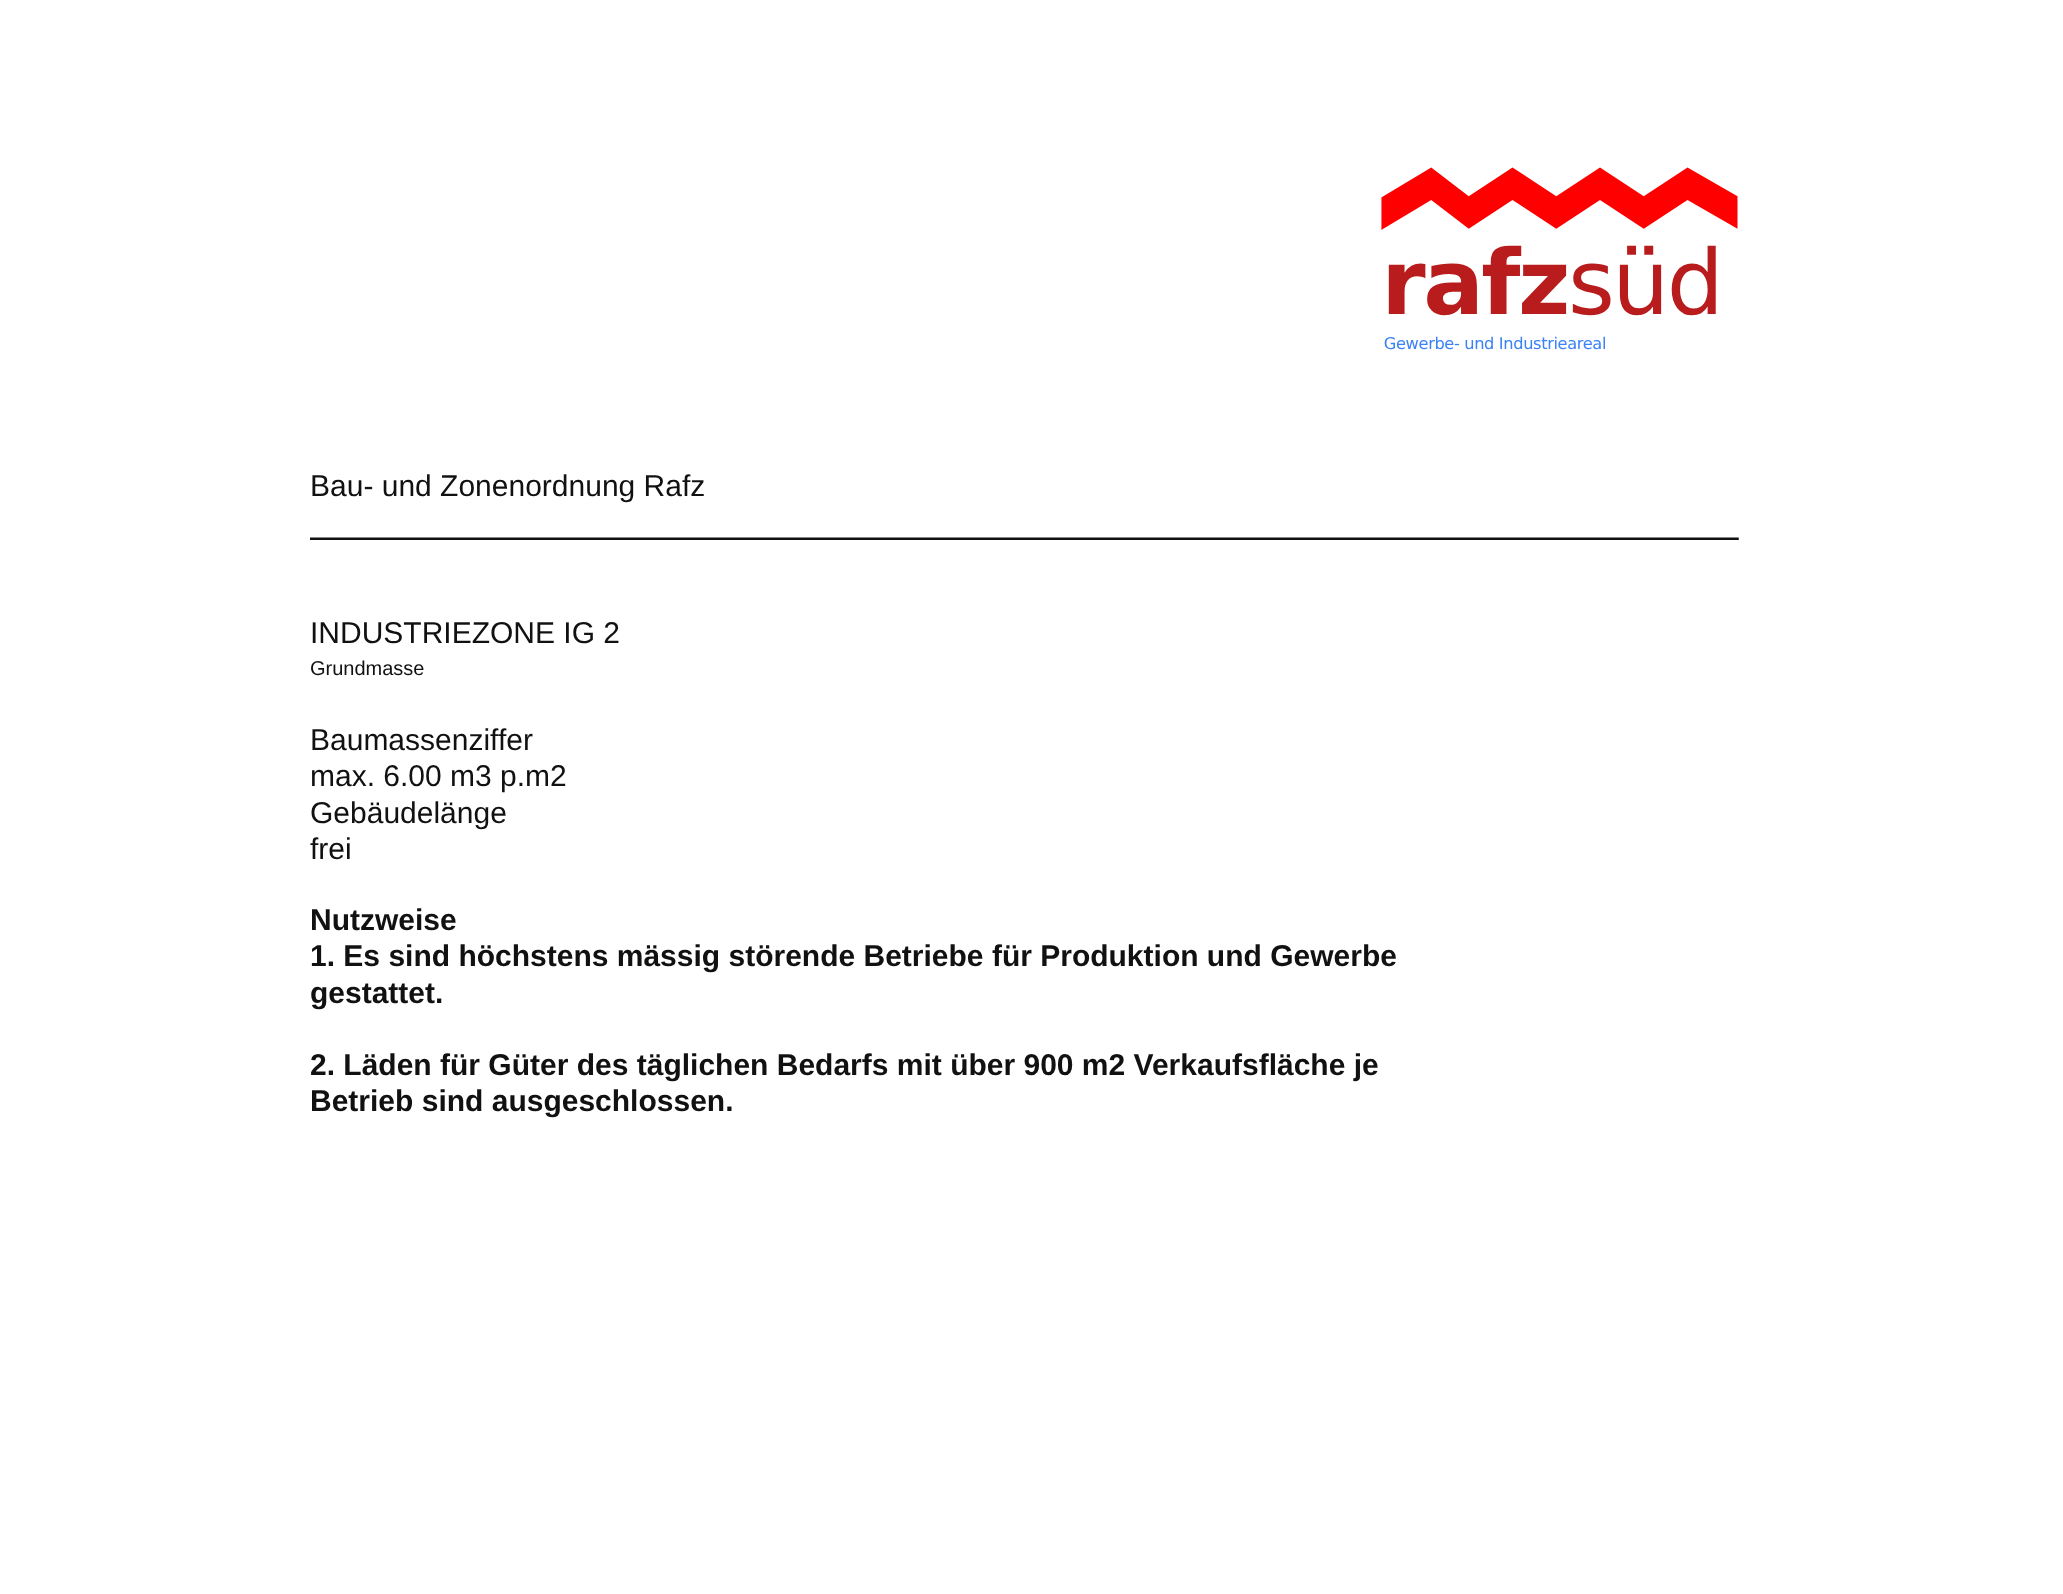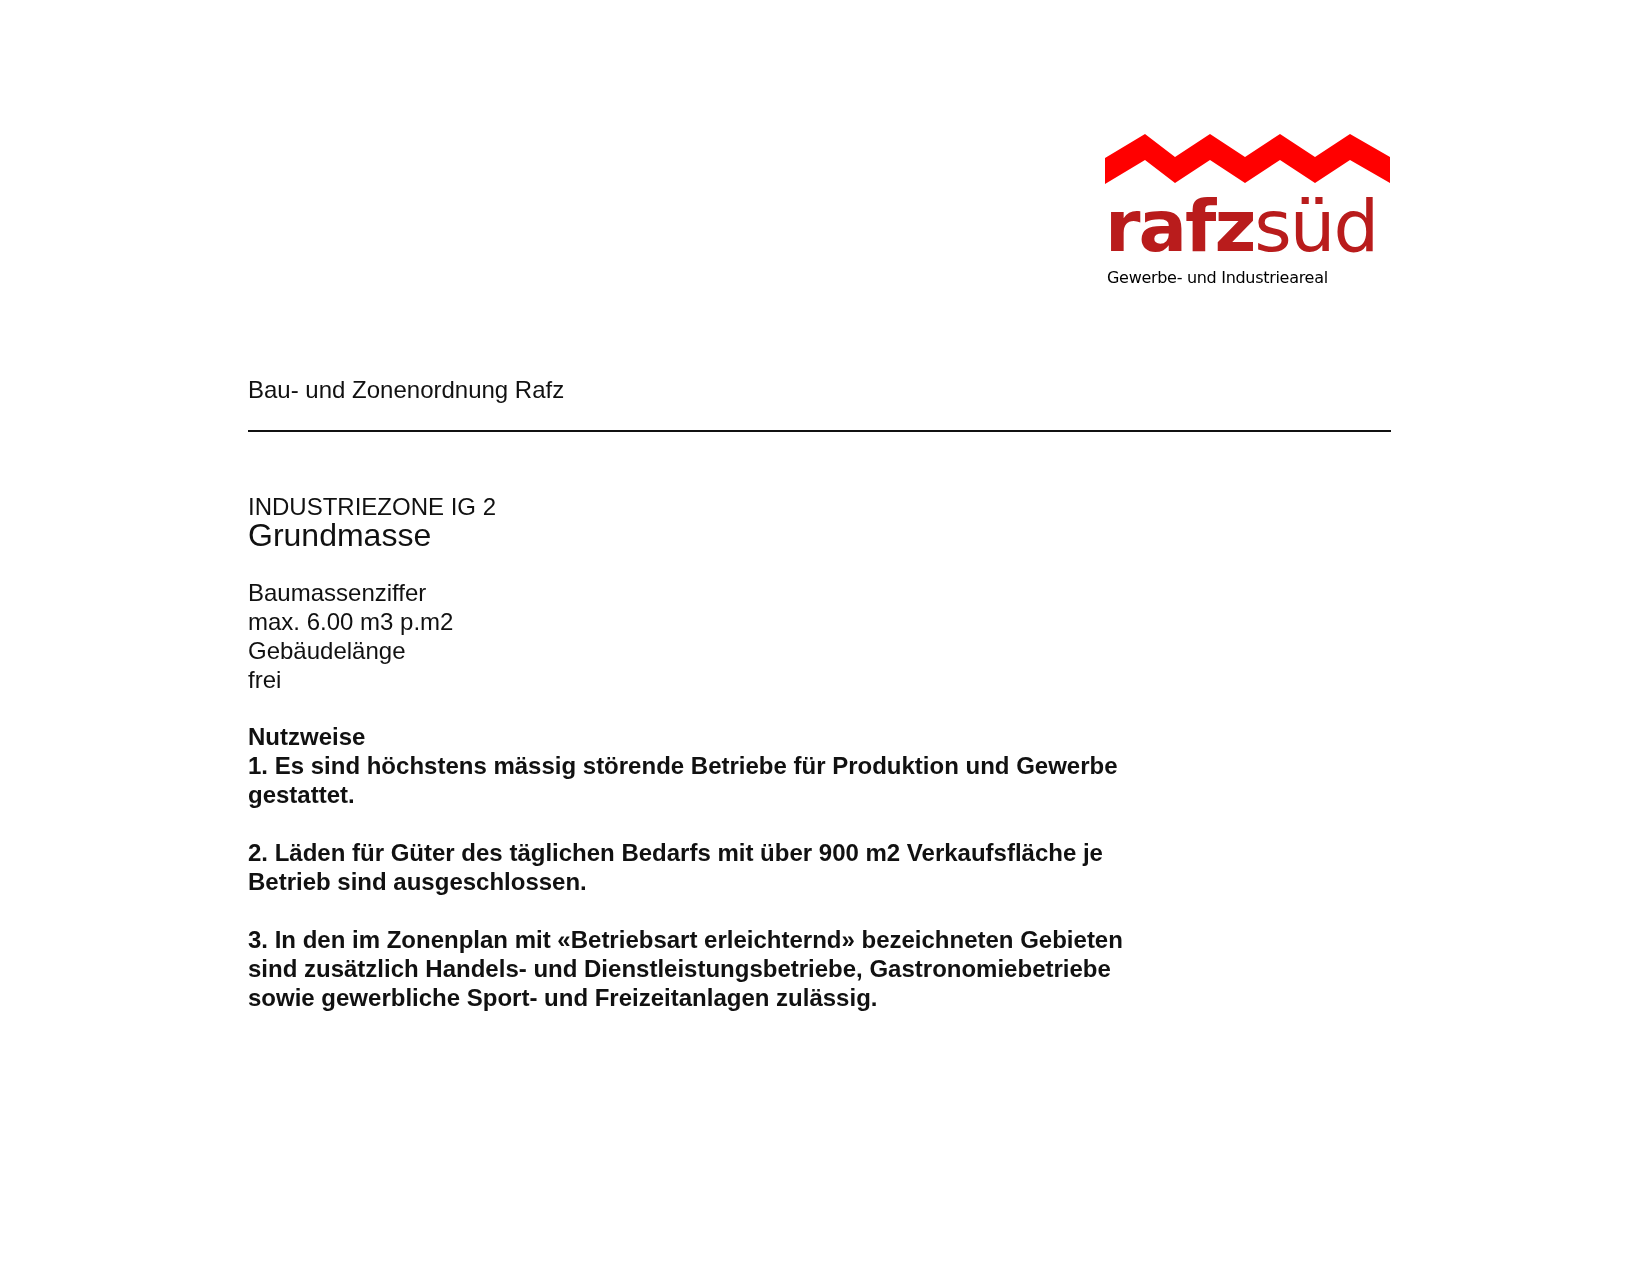--- a/index.html
+++ b/index.html
@@ -5,25 +5,25 @@
     html, body { margin:0; padding:0; background:#ffffff; }
     body { width:1650px; height:1275px; position:relative; overflow:hidden;
            font-family:"Liberation Sans", sans-serif; color:#111111; }
     .logo { position:absolute; left:1105px; top:130px; width:290px; height:160px; }
     .logo svg { position:absolute; left:0; top:0; }
     .logo-word { position:absolute; left:0; top:60px; font-family:"DejaVu Sans", sans-serif;
                  font-size:72px; line-height:72px; letter-spacing:-2px; color:#b91c1c; white-space:nowrap; }
     .logo-word .bold { font-weight:bold; }
     .logo-word .light { font-weight:normal; }
     .logo-sub { position:absolute; left:2px; top:138px; font-family:"DejaVu Sans", sans-serif;
-                font-size:16px; color:#000000; white-space:nowrap; letter-spacing:-0.3px; }
+                font-size:13px; color:#3b82f6; white-space:nowrap; letter-spacing:-0.3px; }
     .doc-title { position:absolute; left:248px; top:376px; font-size:24px; }
     .rule { position:absolute; left:248px; top:430px; width:1143px; height:2px; background:#111111; }
     .zone-title { position:absolute; left:248px; top:492px; font-size:24px; line-height:29px; }
-    .zone-sub { position:absolute; left:248px; top:521px; font-size:32px; line-height:29px; }
+    .zone-sub { position:absolute; left:248px; top:521px; font-size:16px; line-height:29px; }
     .params { position:absolute; left:248px; top:578px; font-size:24px; line-height:29px; }
     .param-row { display:flex;flex-direction:column; }
     .param-label { width:222px; }
     .usage { position:absolute; left:248px; top:722px; width:880px; font-size:24px; line-height:29px;font-weight:bold; }
     .usage p { margin:0 0 29px 0; }
   </style>
 </head>
 <body>
 
 <div class="logo">
@@ -48,14 +48,13 @@
   <div class="param-row">
     <span class="param-label">Gebäudelänge</span>
     <span>frei</span>
   </div>
 </div>
 
 <div class="usage">
   <div>Nutzweise</div>
   <p>1. Es sind höchstens mässig störende Betriebe für Produktion und Gewerbe gestattet.</p>
   <p>2. Läden für Güter des täglichen Bedarfs mit über 900 m2 Verkaufsfläche je Betrieb sind ausgeschlossen.</p>
-  <p>3. In den im Zonenplan mit «Betriebsart erleichternd» bezeichneten Gebieten sind zusätzlich Handels- und Dienstleistungsbetriebe, Gastronomiebetriebe sowie gewerbliche Sport- und Freizeitanlagen zulässig.</p>
 </div>
 
 </body></html>

